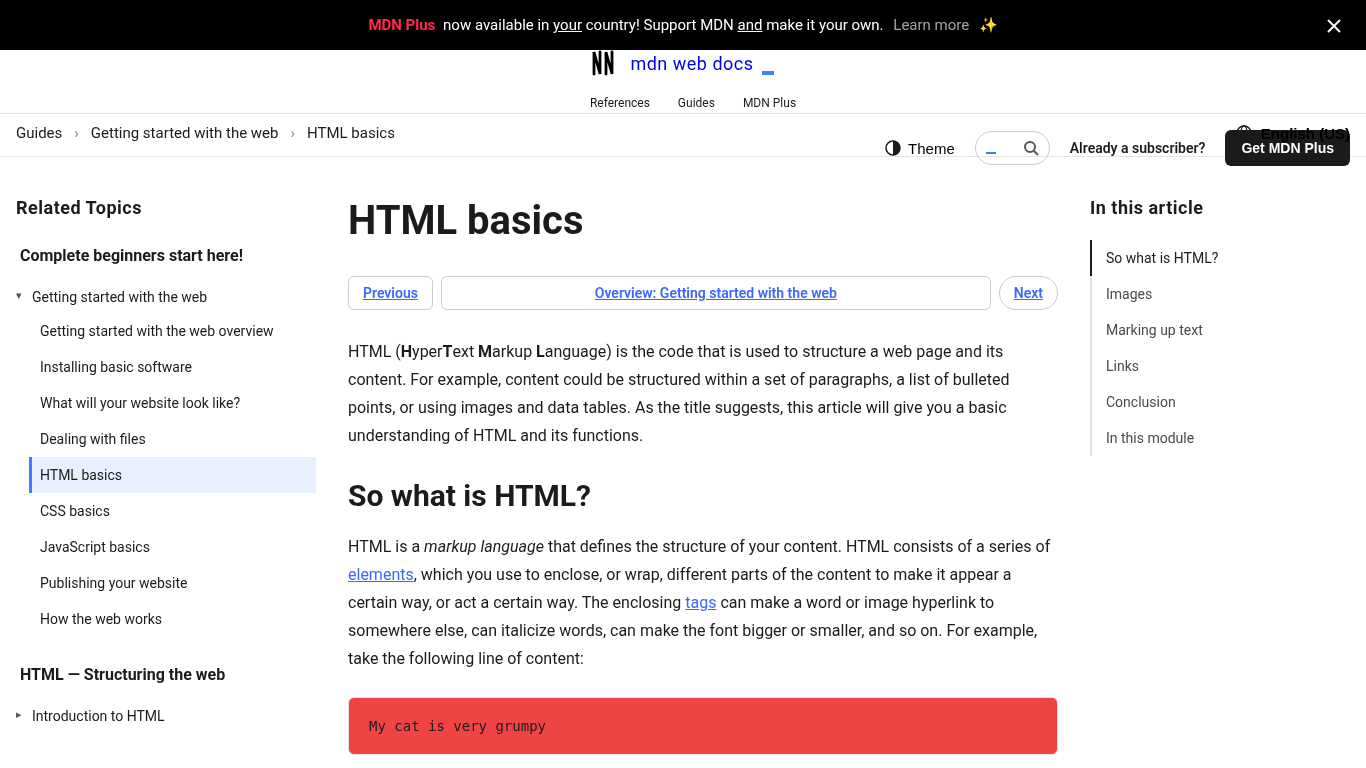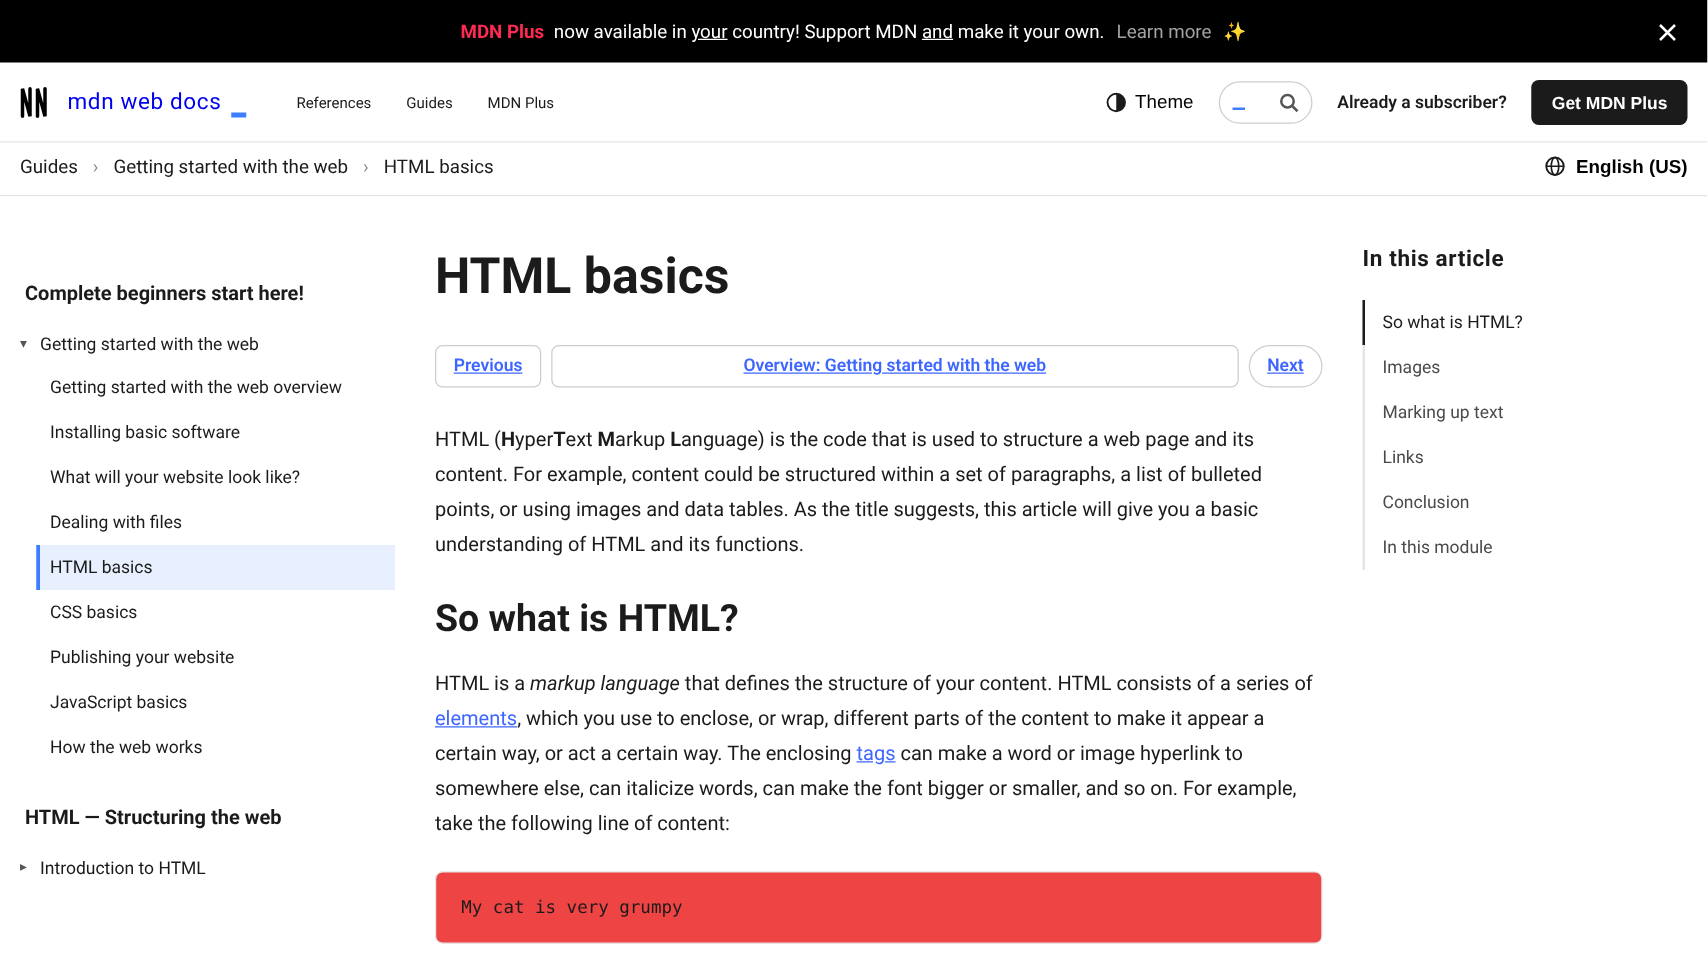--- a/index.html
+++ b/index.html
@@ -28,21 +28,21 @@
   .top-banner .sparkle { margin-left: 6px; }
   .banner-close {
     position: absolute; right: 24px; top: 50%; transform: translateY(-50%);
     color: #fff; background: none; border: none; font-size: 22px; cursor: pointer;
     line-height: 1;
   }
 
   
   header.main {
     height: 64px; border-bottom: 1px solid #e5e5e5;
-    display: flex; align-items: center; padding: 0 16px; gap: 20px;
+    display: flex; align-items: center; padding: 0 16px; gap: 20px; flex-direction: column;
   }
   .logo { display: flex; align-items: center; gap: 8px; }
   .logo-text { font-size: 18px; letter-spacing: 0.5px; }
   .cursor { background: #3d7eff; width: 12px; height: 4px; display: inline-block; position: relative; top: 10px; }
   nav.top-nav { display: flex; gap: 28px; margin-left: 20px; }
   nav.top-nav a { color: #1b1b1b; font-size: 12px; }
   .header-right { margin-left: auto; display: flex; align-items: center; gap: 20px; }
   .theme-toggle { display: flex; align-items: center; gap: 6px; font-size: 15px; }
   .search-box {
     display: flex; align-items: center; border: 1px solid #cdcdcd; border-radius: 999px;
@@ -197,33 +197,34 @@
         <ellipse cx="9" cy="9" rx="3" ry="7" fill="none" stroke="#1b1b1b" stroke-width="1.3"></ellipse>
         <line x1="2" y1="9" x2="16" y2="9" stroke="#1b1b1b" stroke-width="1.3"></line>
       </svg>
     <span>English (US)</span>
   </button>
 </div>
 
 <div class="page">
 
   <aside class="sidebar">
+    <h2>Related Topics</h2>
 
     <div class="section-title">Complete beginners start here!</div>
     <details class="side-group" open="">
       <summary>Getting started with the web</summary>
       <ul class="side-list">
         <li><a href="#">Getting started with the web overview</a></li>
         <li><a href="#">Installing basic software</a></li>
         <li><a href="#">What will your website look like?</a></li>
         <li><a href="#">Dealing with files</a></li>
         <li class="active"><a href="#">HTML basics</a></li>
         <li><a href="#">CSS basics</a></li>
+        <li><a href="#">JavaScript basics</a></li>
         <li><a href="#">Publishing your website</a></li>
-        <li><a href="#">JavaScript basics</a></li>
         <li><a href="#">How the web works</a></li>
       </ul>
     </details>
 
     <div class="section-title">HTML — Structuring the web</div>
     <details class="side-group">
       <summary>Introduction to HTML</summary>
     </details>
   </aside>
 

